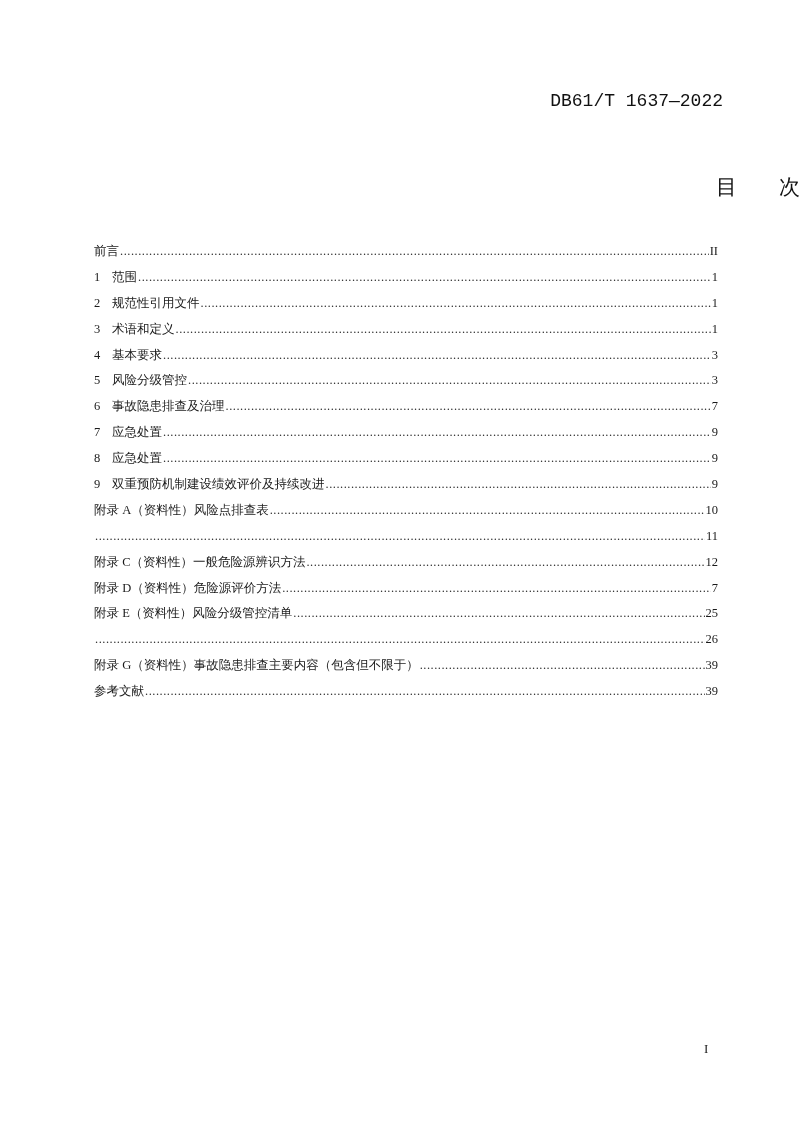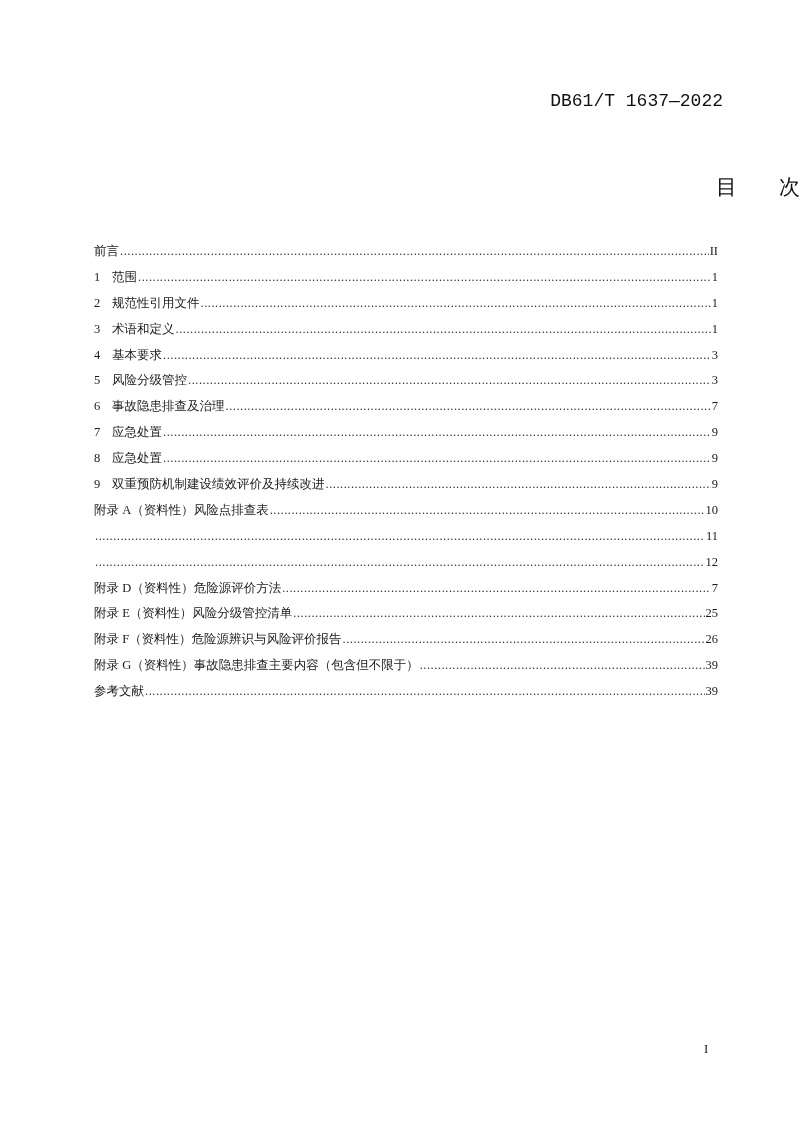--- a/index.html
+++ b/index.html
@@ -92,35 +92,35 @@
     <div class="toc-row">
       <span class="label">附录 A（资料性）风险点排查表</span>
       <span class="leader"></span>
       <span class="page">10</span>
     </div>
     <div class="toc-row">
       <span class="leader"></span>
       <span class="page">11</span>
     </div>
     <div class="toc-row">
+      <span class="label">附录 C（资料性）一般危险源辨识方法</span>
       <span class="leader"></span>
       <span class="page">12</span>
     </div>
     <div class="toc-row">
       <span class="label">附录 D（资料性）危险源评价方法</span>
       <span class="leader"></span>
       <span class="page">7</span>
     </div>
     <div class="toc-row">
       <span class="label">附录 E（资料性）风险分级管控清单</span>
       <span class="leader"></span>
       <span class="page">25</span>
     </div>
     <div class="toc-row">
-      <span class="label">附录 F（资料性）危险源辨识与风险评价报告</span>
       <span class="leader"></span>
       <span class="page">26</span>
     </div>
     <div class="toc-row">
       <span class="label">附录 G（资料性）事故隐患排查主要内容（包含但不限于）</span>
       <span class="leader"></span>
       <span class="page">39</span>
     </div>
     <div class="toc-row">
       <span class="label">参考文献</span>

